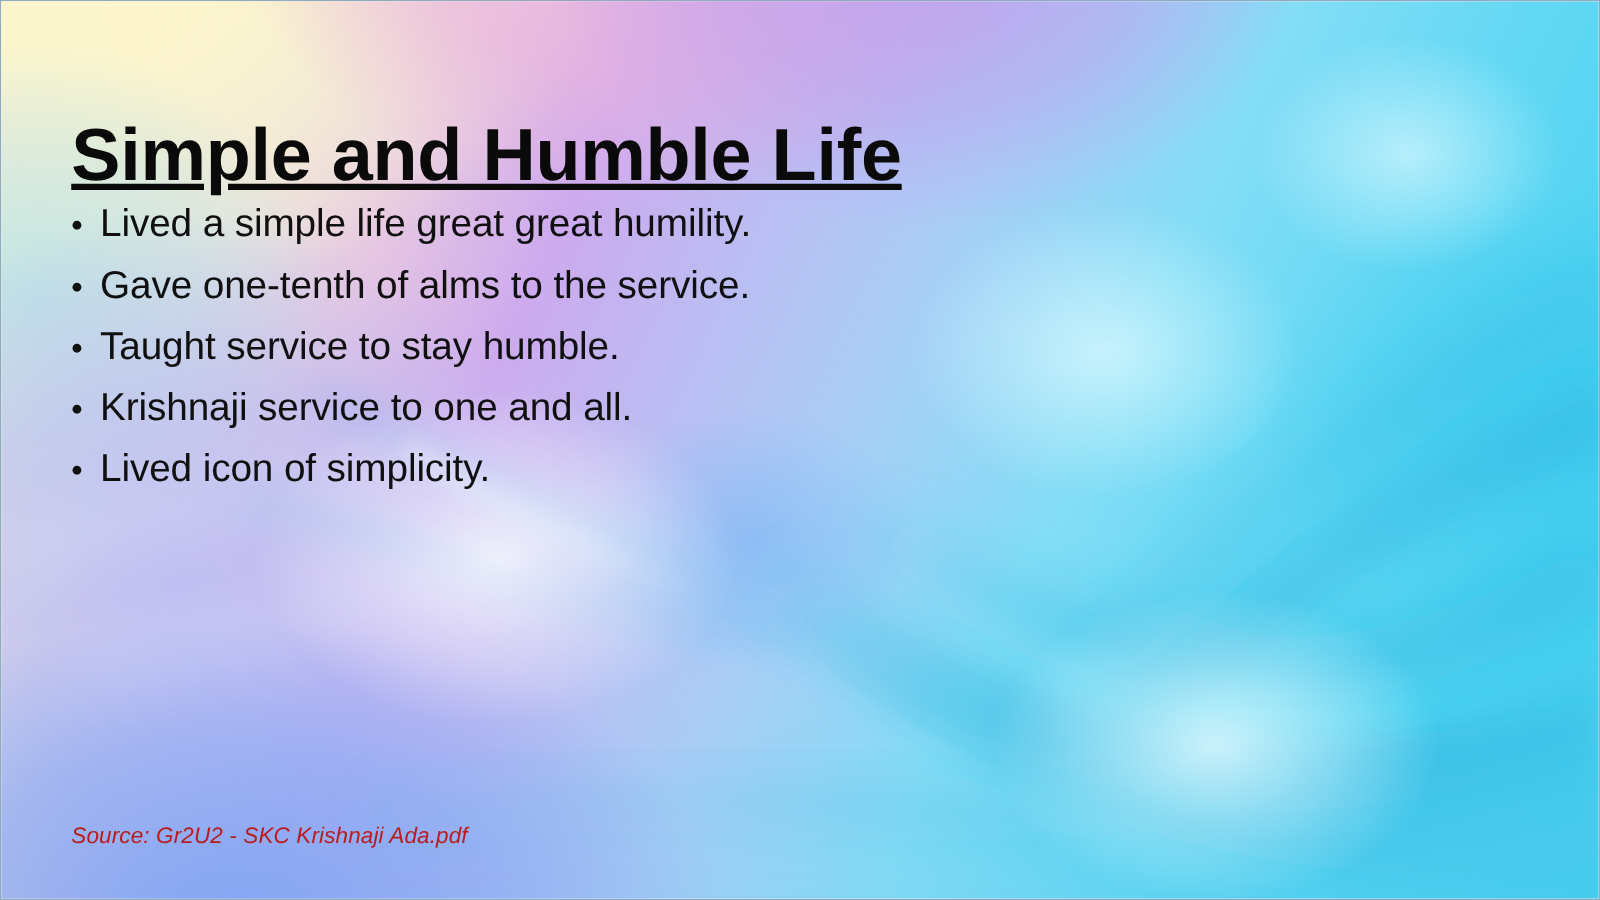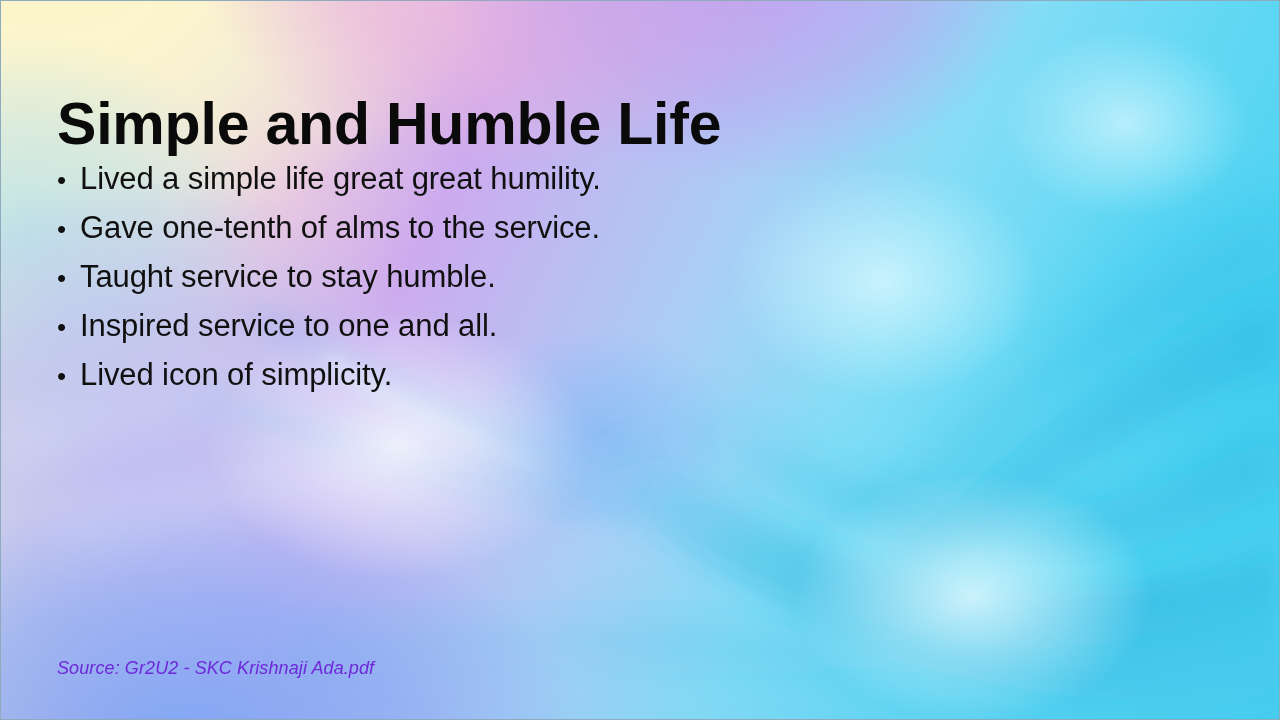--- a/index.html
+++ b/index.html
@@ -139,20 +139,21 @@
 
   #page-title {
     position: absolute;
     left: 56px;
     top: 52px;
     font-size: 59px;
     line-height: 1.08;
     color: #0a0a0a;
     letter-spacing: -0.2px;
     white-space: nowrap;
+    text-decoration: underline;
   }
 
   #bullet-list {
     position: absolute;
     left: 56px;
     top: 154px;
     list-style: none;
     margin: 0;
     padding: 0;
     width: 820px;
@@ -176,21 +177,21 @@
     flex: 1 1 auto;
     white-space: nowrap;
   }
 
   #source-note {
     position: absolute;
     left: 56px;
     top: 657px;
     font-size: 18px;
     font-style: italic;
-    color: #6d28d9;
+    color: #b91c1c;
     letter-spacing: 0.1px;
     white-space: nowrap;
   }
 </style>
 </head>
 <body>
 
 <div id="slide">
 
   <div class="bg-layer" id="bg-base"></div>
@@ -275,21 +276,21 @@
       <li>
         <span class="bullet-marker">•</span>
         <span class="bullet-text">Gave one-tenth of alms to the service.</span>
       </li>
       <li>
         <span class="bullet-marker">•</span>
         <span class="bullet-text">Taught service to stay humble.</span>
       </li>
       <li>
         <span class="bullet-marker">•</span>
-        <span class="bullet-text">Inspired service to one and all.</span>
+        <span class="bullet-text">Krishnaji service to one and all.</span>
       </li>
       <li>
         <span class="bullet-marker">•</span>
         <span class="bullet-text">Lived icon of simplicity.</span>
       </li>
     </ul>
 
     <div id="source-note">Source: Gr2U2 - SKC Krishnaji Ada.pdf</div>
 
   </div>

